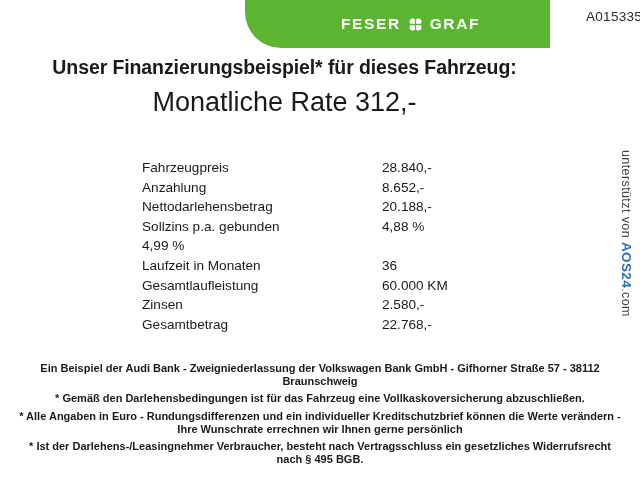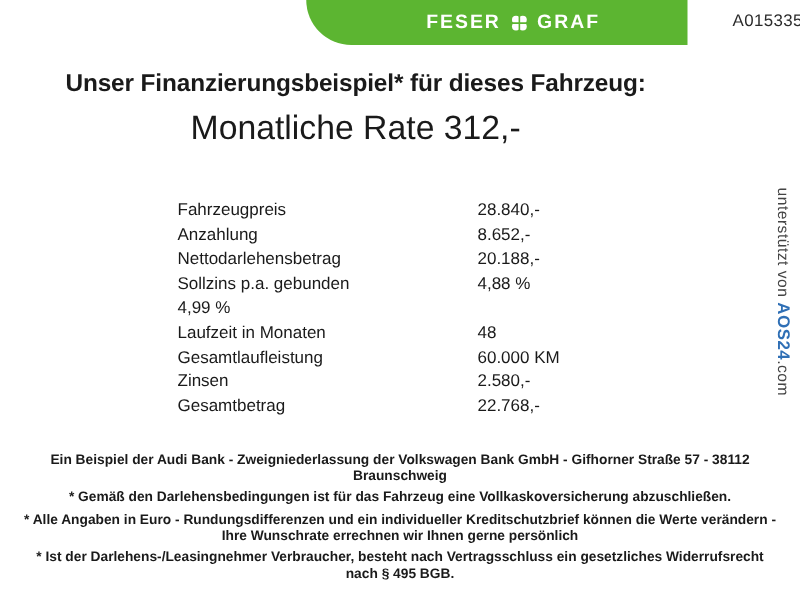--- a/index.html
+++ b/index.html
@@ -26,21 +26,21 @@
     top: 0;
     left: 0;
     width: 640px;
     height: 36px;
   }
   .header-green {
     position: absolute;
     top: 0;
     left: 245px;
     width: 305px;
-    height: 36px;
+    height: 48px;
     background: #5cb531;
     border-bottom-left-radius: 36px;
     display: flex;
     align-items: center;
     justify-content: center;
   }
   .brand {
     display: flex;
     align-items: center;
     gap: 7px;
@@ -208,21 +208,21 @@
     </div>
     <div class="detail-row">
       <div class="detail-label">Sollzins p.a. gebunden</div>
       <div class="detail-value">4,88 %</div>
     </div>
     <div class="detail-row">
       <div class="detail-value">4,99 %</div>
     </div>
     <div class="detail-row">
       <div class="detail-label">Laufzeit in Monaten</div>
-      <div class="detail-value">48</div>
+      <div class="detail-value">36</div>
     </div>
     <div class="detail-row">
       <div class="detail-label">Gesamtlaufleistung</div>
       <div class="detail-value">60.000 KM</div>
     </div>
     <div class="detail-row">
       <div class="detail-label">Zinsen</div>
       <div class="detail-value">2.580,-</div>
     </div>
     <div class="detail-row">

